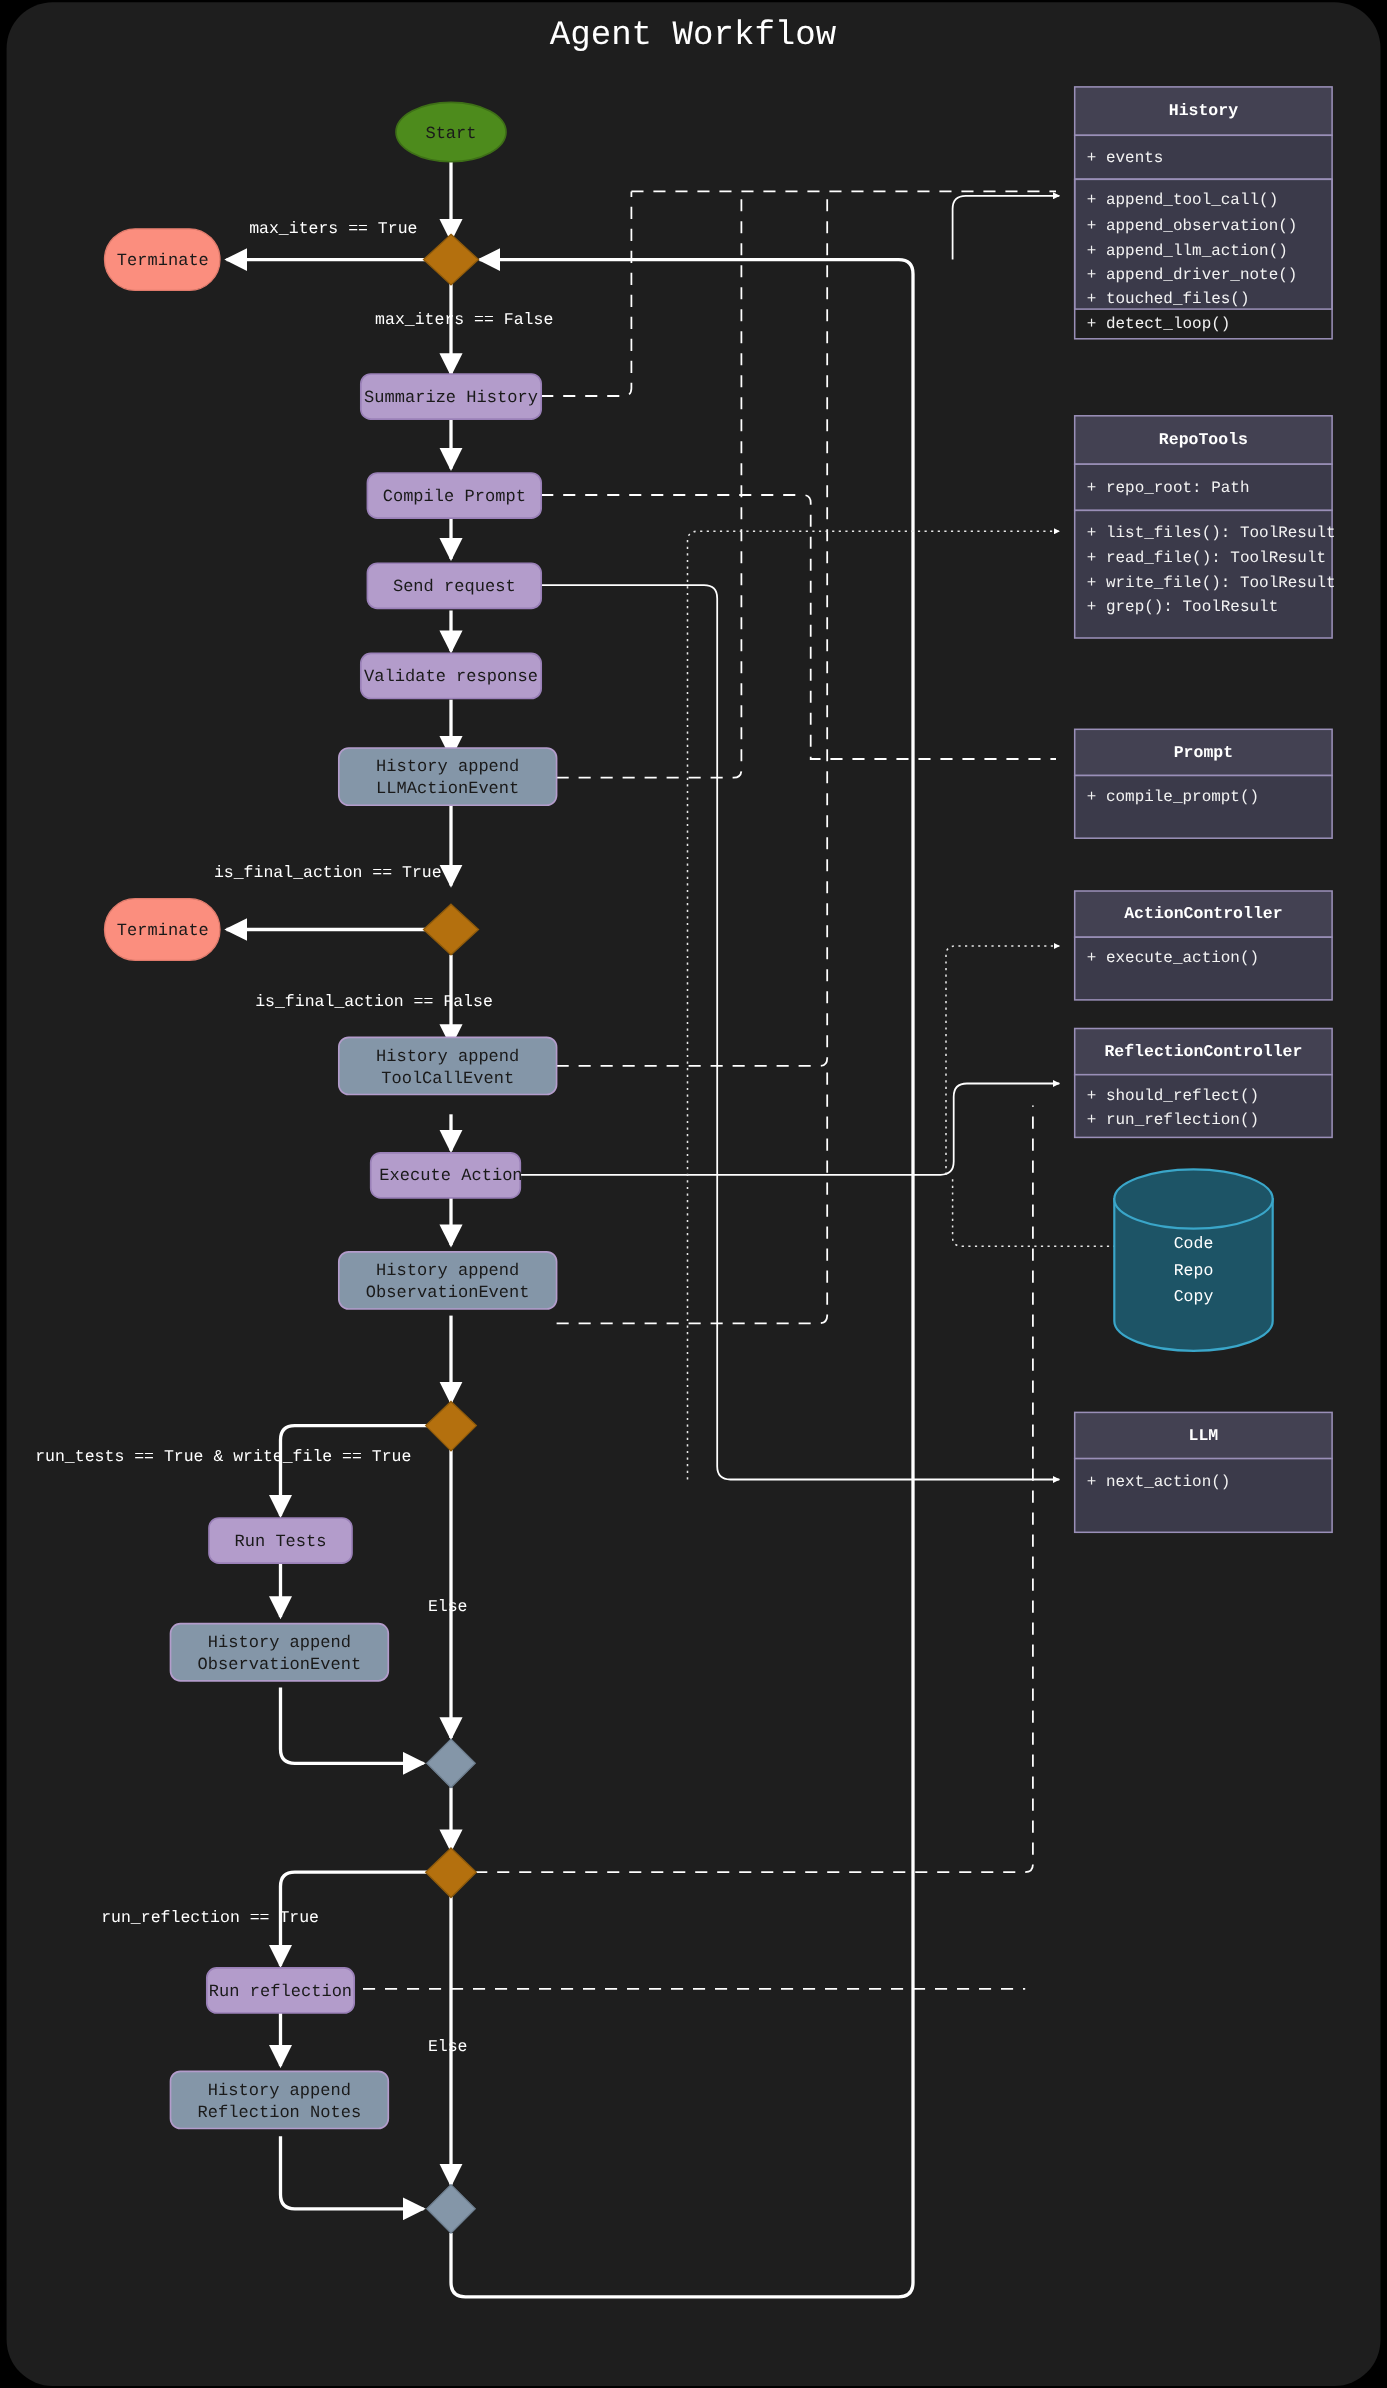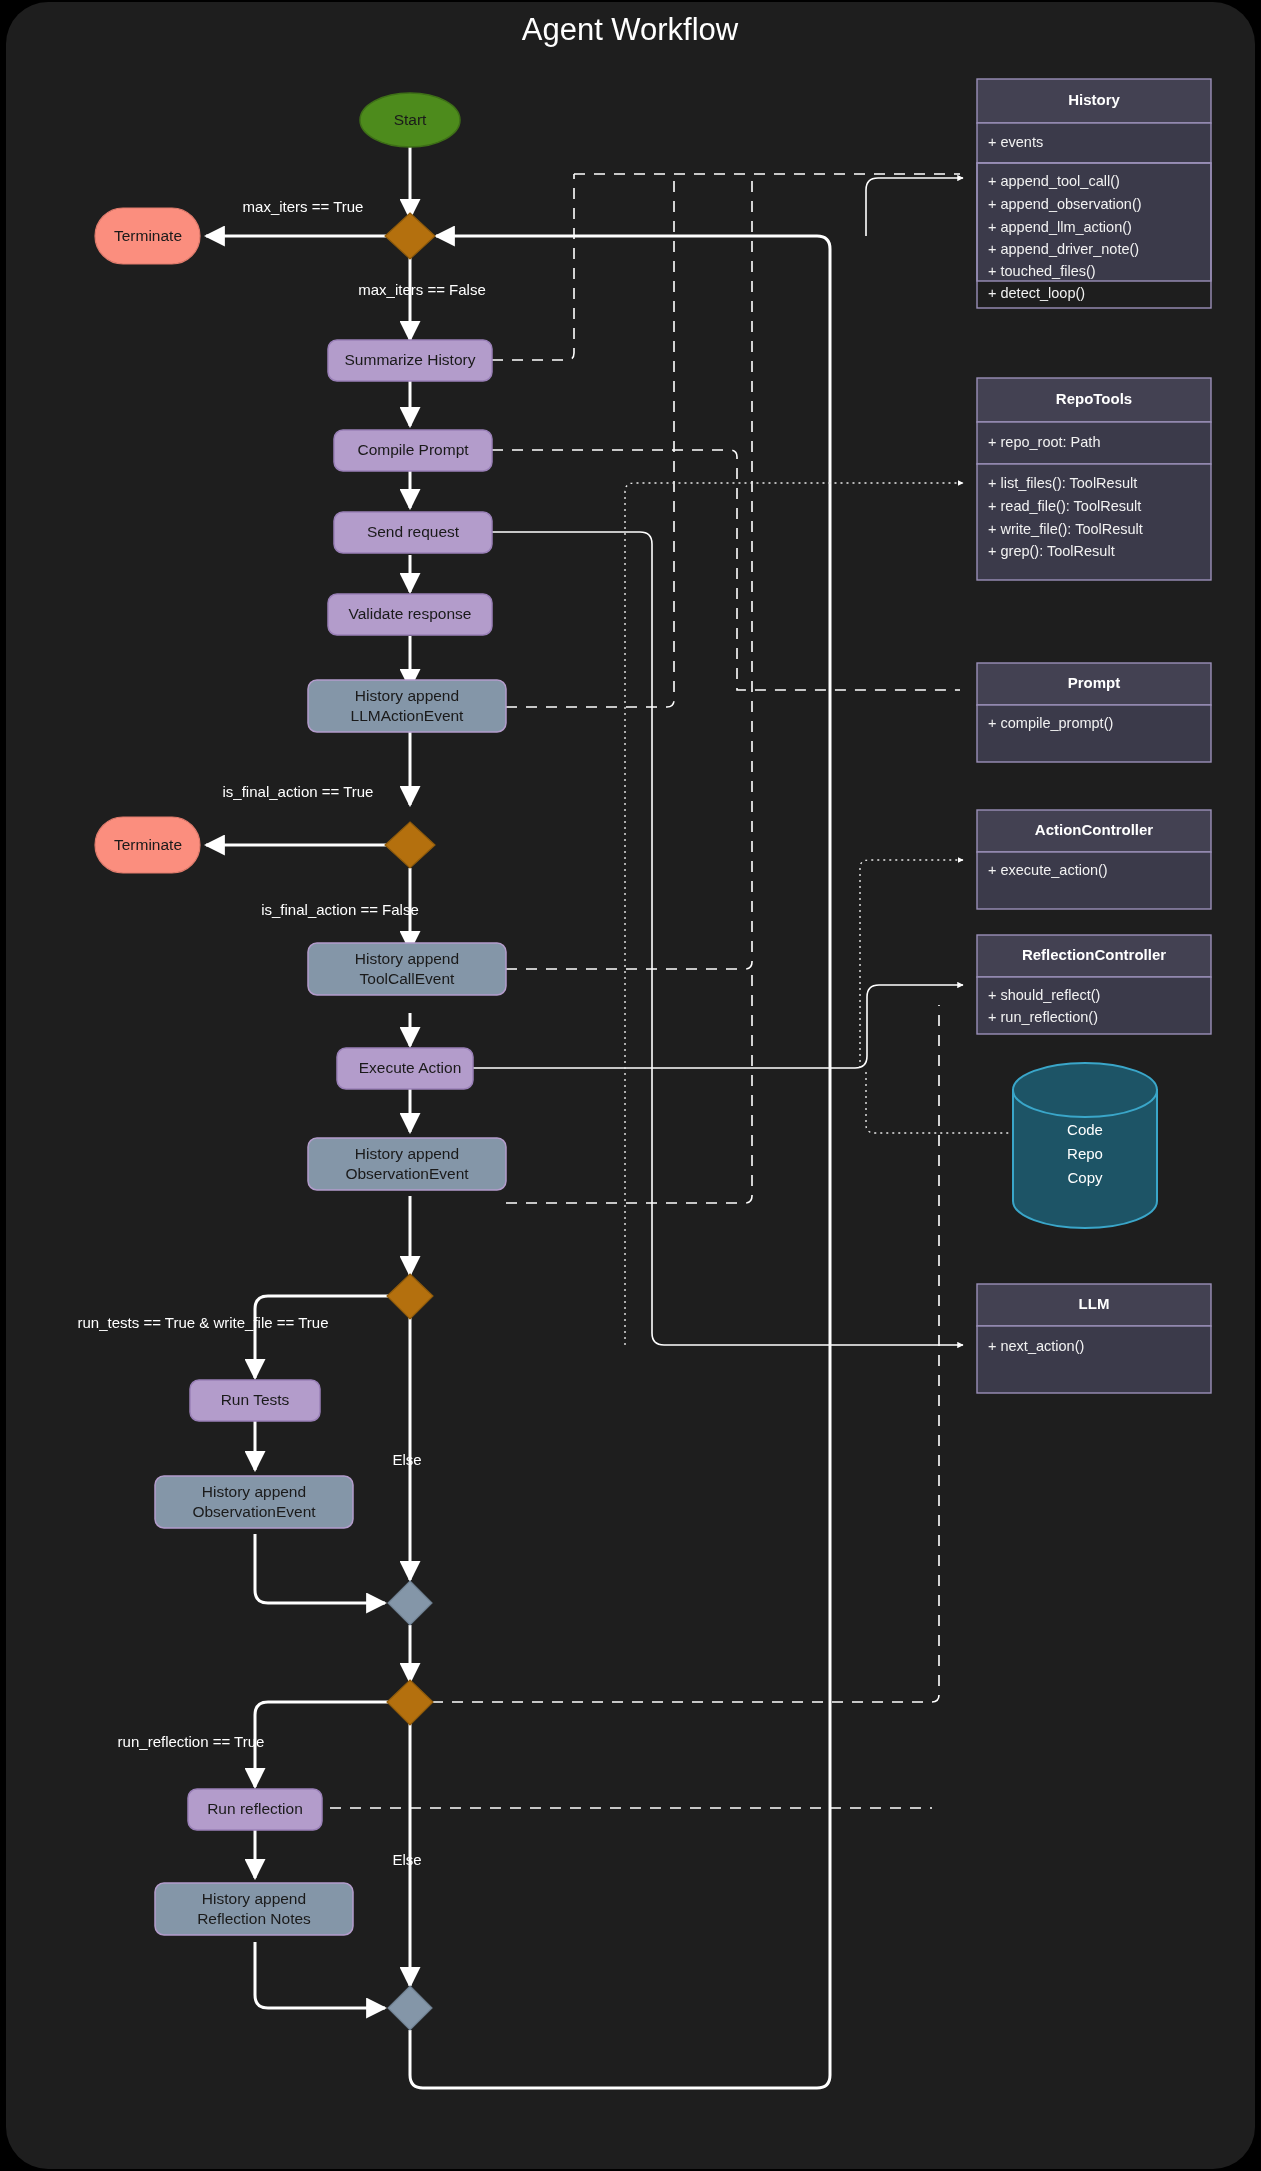--- a/index.html
+++ b/index.html
@@ -1,18 +1,18 @@
 <!DOCTYPE html>
 <html><head>
 <meta charset="utf-8">
 <style>
   html,body{margin:0;padding:0;background:#000;}
   body{width:1261px;height:2171px;overflow:hidden;
        font-family:"Liberation Sans","DejaVu Sans",sans-serif;}
-  #canvas{position:relative;width:1261px;height:2171px;background:#000;}
+  #canvas{position:relative;width:1261px;height:2171px;background:#000;font-family:Liberation Mono, monospace;}
   svg.layer{position:absolute;left:0;top:0;width:1261px;height:2171px;}
   .ttl{fill:#ffffff;font-size:31px;text-anchor:middle;}
   .nodetxt{fill:#1a1a1a;font-size:15.5px;text-anchor:middle;dominant-baseline:middle;}
   .edgelbl{fill:#ffffff;font-size:15px;text-anchor:middle;dominant-baseline:middle;}
   .clsttl{fill:#ffffff;font-size:15px;font-weight:bold;text-anchor:middle;dominant-baseline:middle;}
   .clsrow{fill:#f2f2f2;font-size:14.5px;text-anchor:start;dominant-baseline:middle;}
   .dbtxt{fill:#ffffff;font-size:15px;text-anchor:middle;dominant-baseline:middle;}
   .sl{stroke:#ffffff;stroke-width:3;fill:none;}
   .dl{stroke:#ffffff;stroke-width:1.6;fill:none;stroke-dasharray:11 9;}
   .dotl{stroke:#e8e8e8;stroke-width:1.4;fill:none;stroke-dasharray:2 4;}

